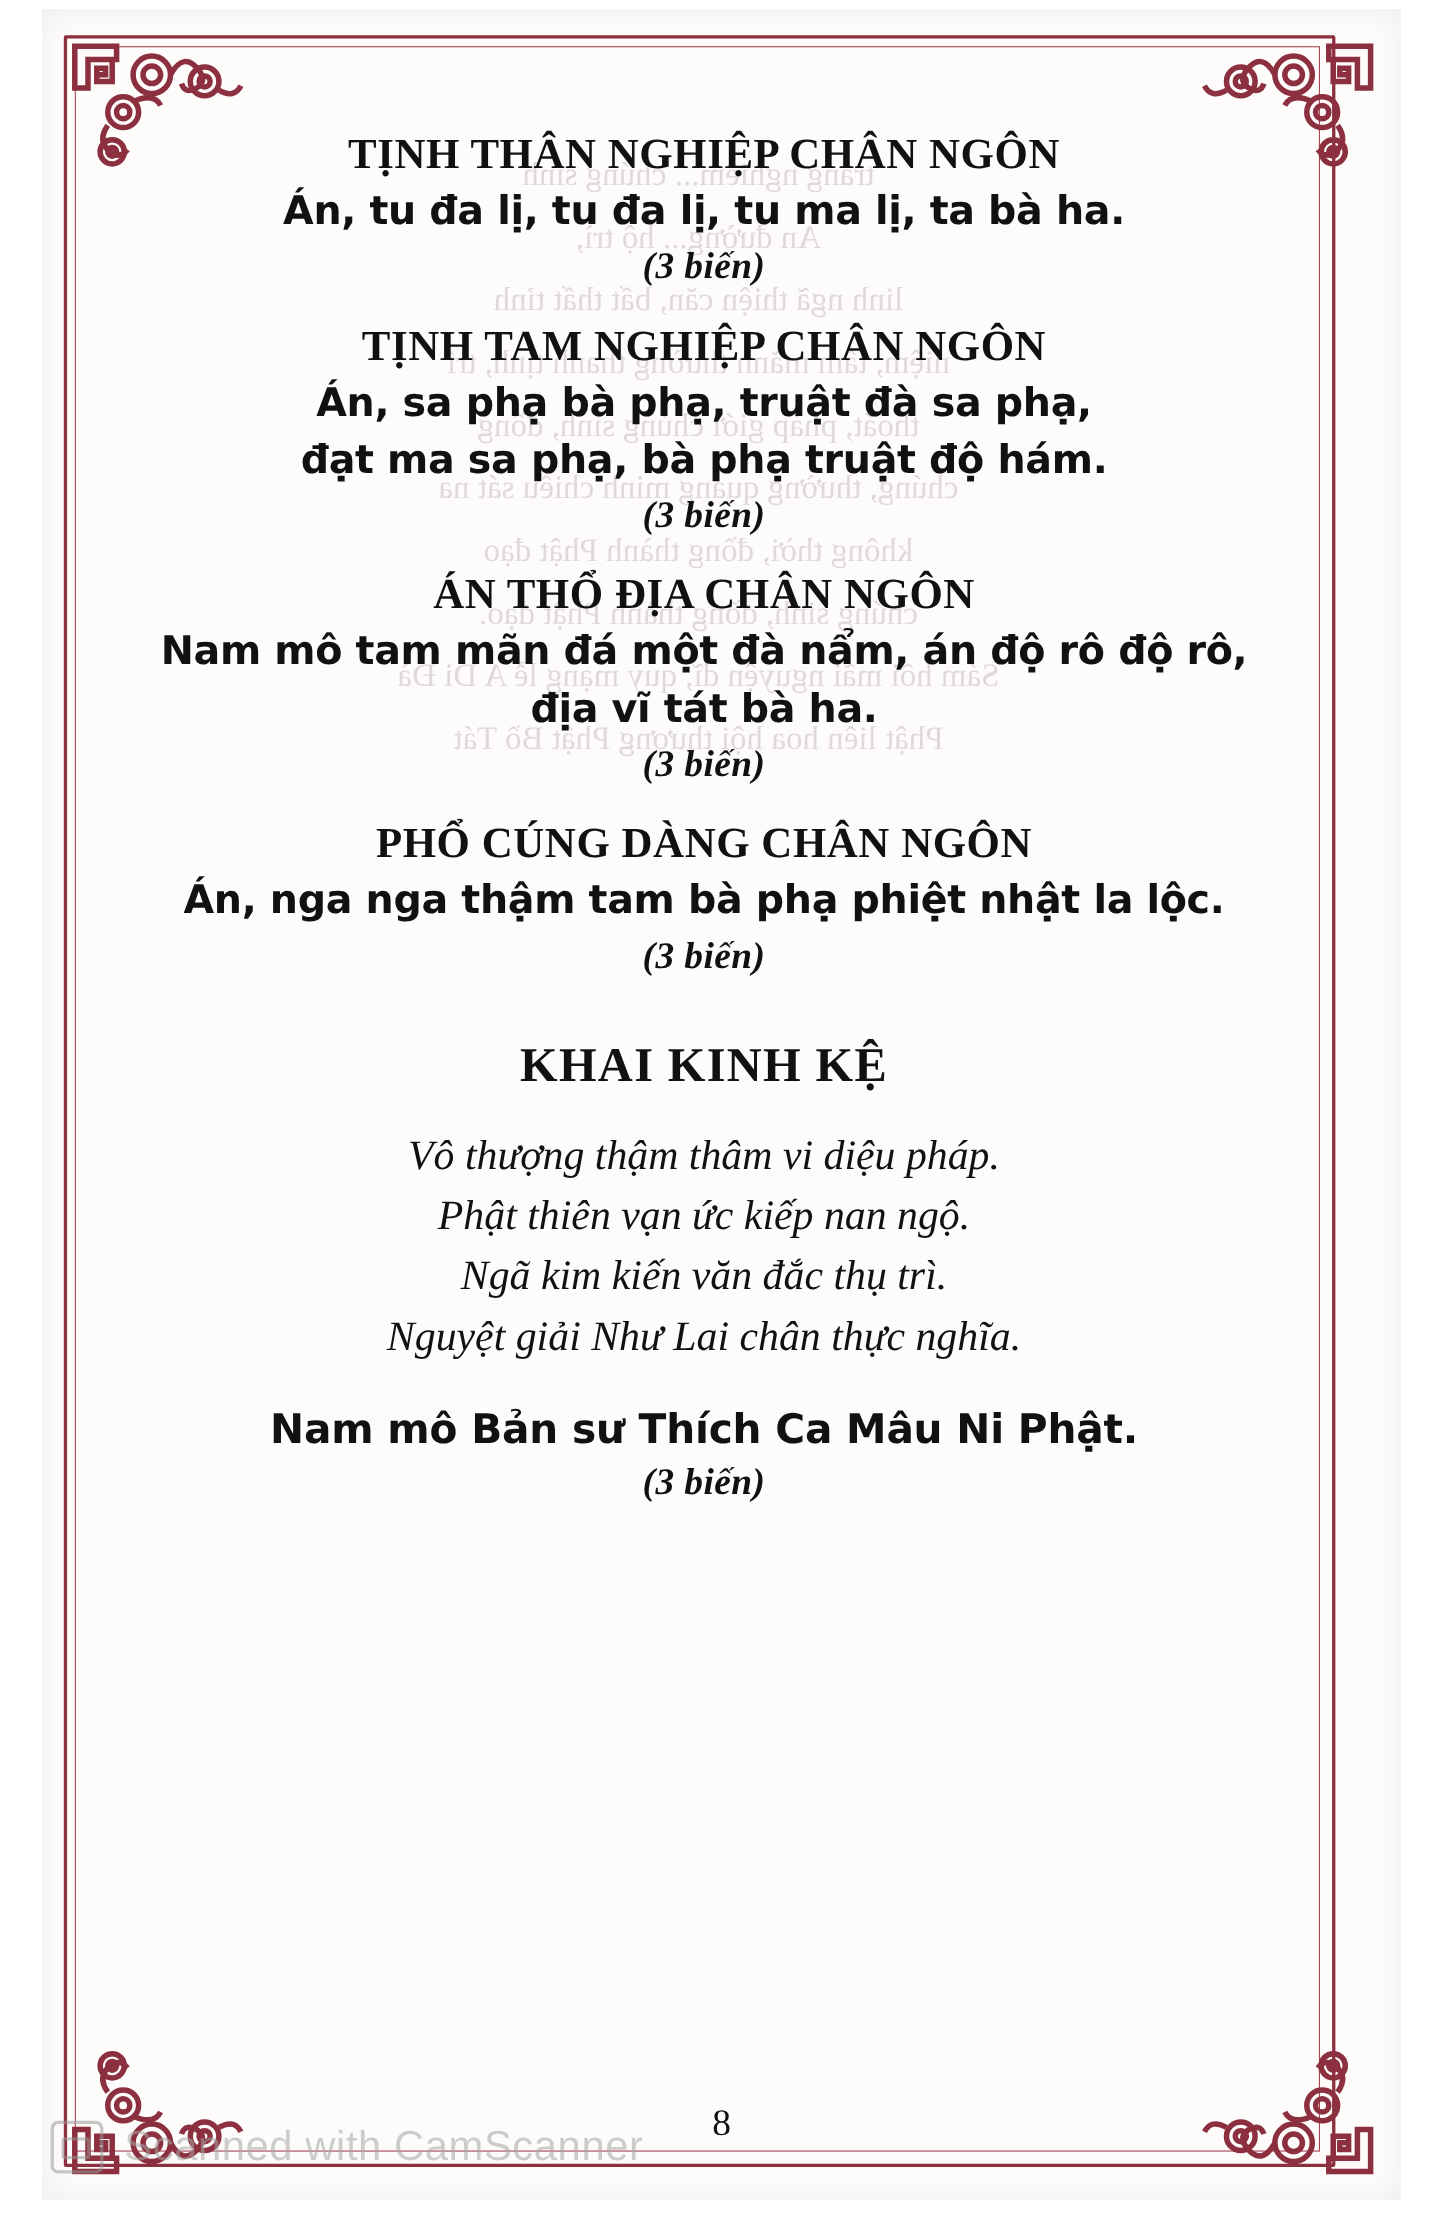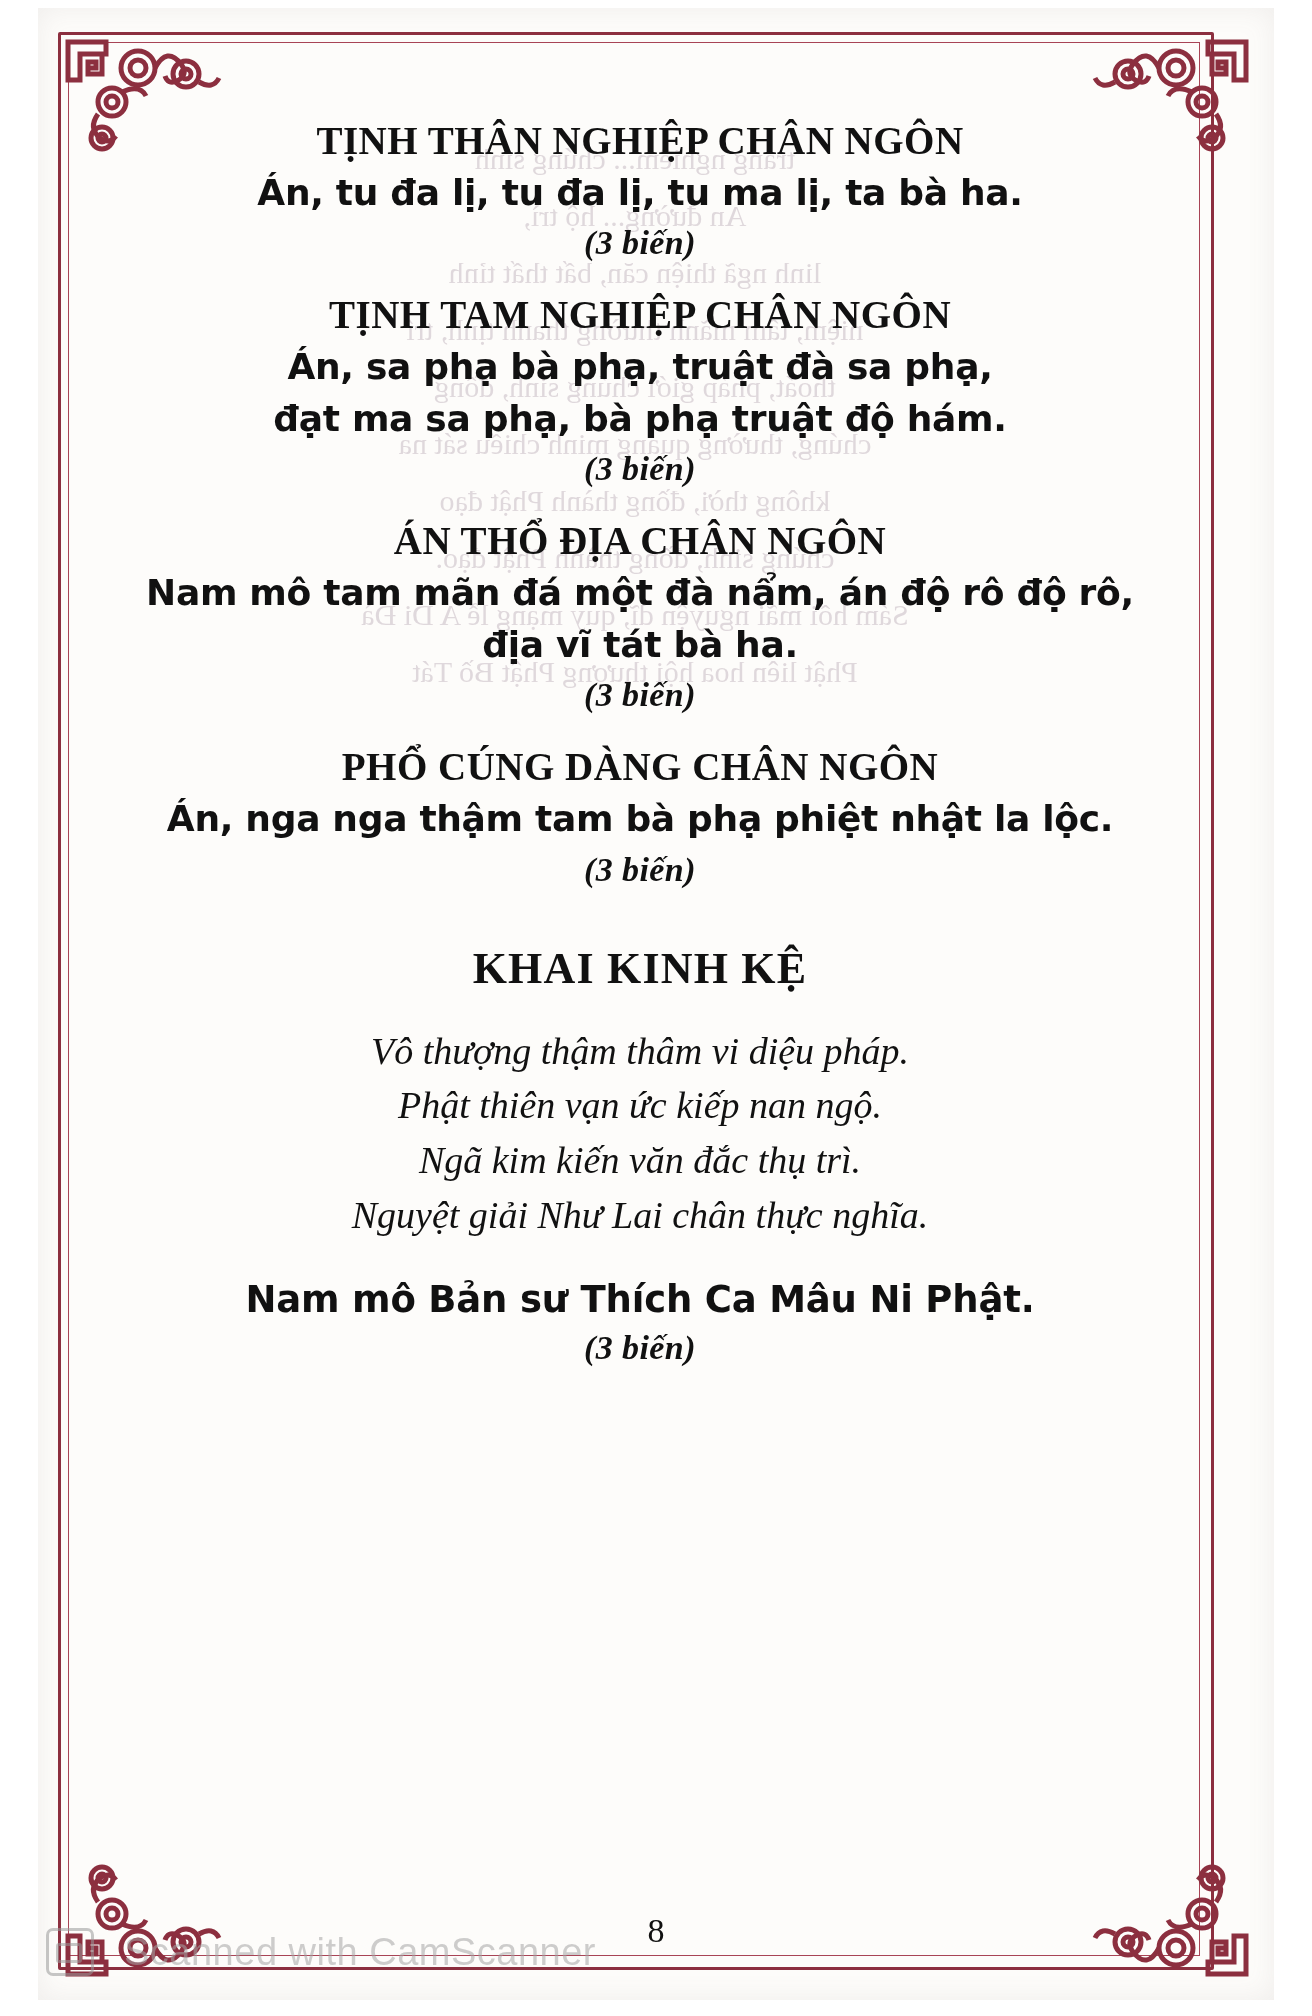--- a/index.html
+++ b/index.html
@@ -156,21 +156,21 @@
     color: #111;
   }
 
   
   .watermark {
     position: absolute;
     left: 46px;
     bottom: 40px;
     display: flex;
     align-items: center;
-    gap: 30px;
+    gap: 19px;
     opacity: 0.55;
     pointer-events: none;
   }
   .wm-logo {
     width: 42px;
     height: 42px;
     border: 3px solid #9a9a9a;
     border-radius: 7px;
     position: relative;
   }

